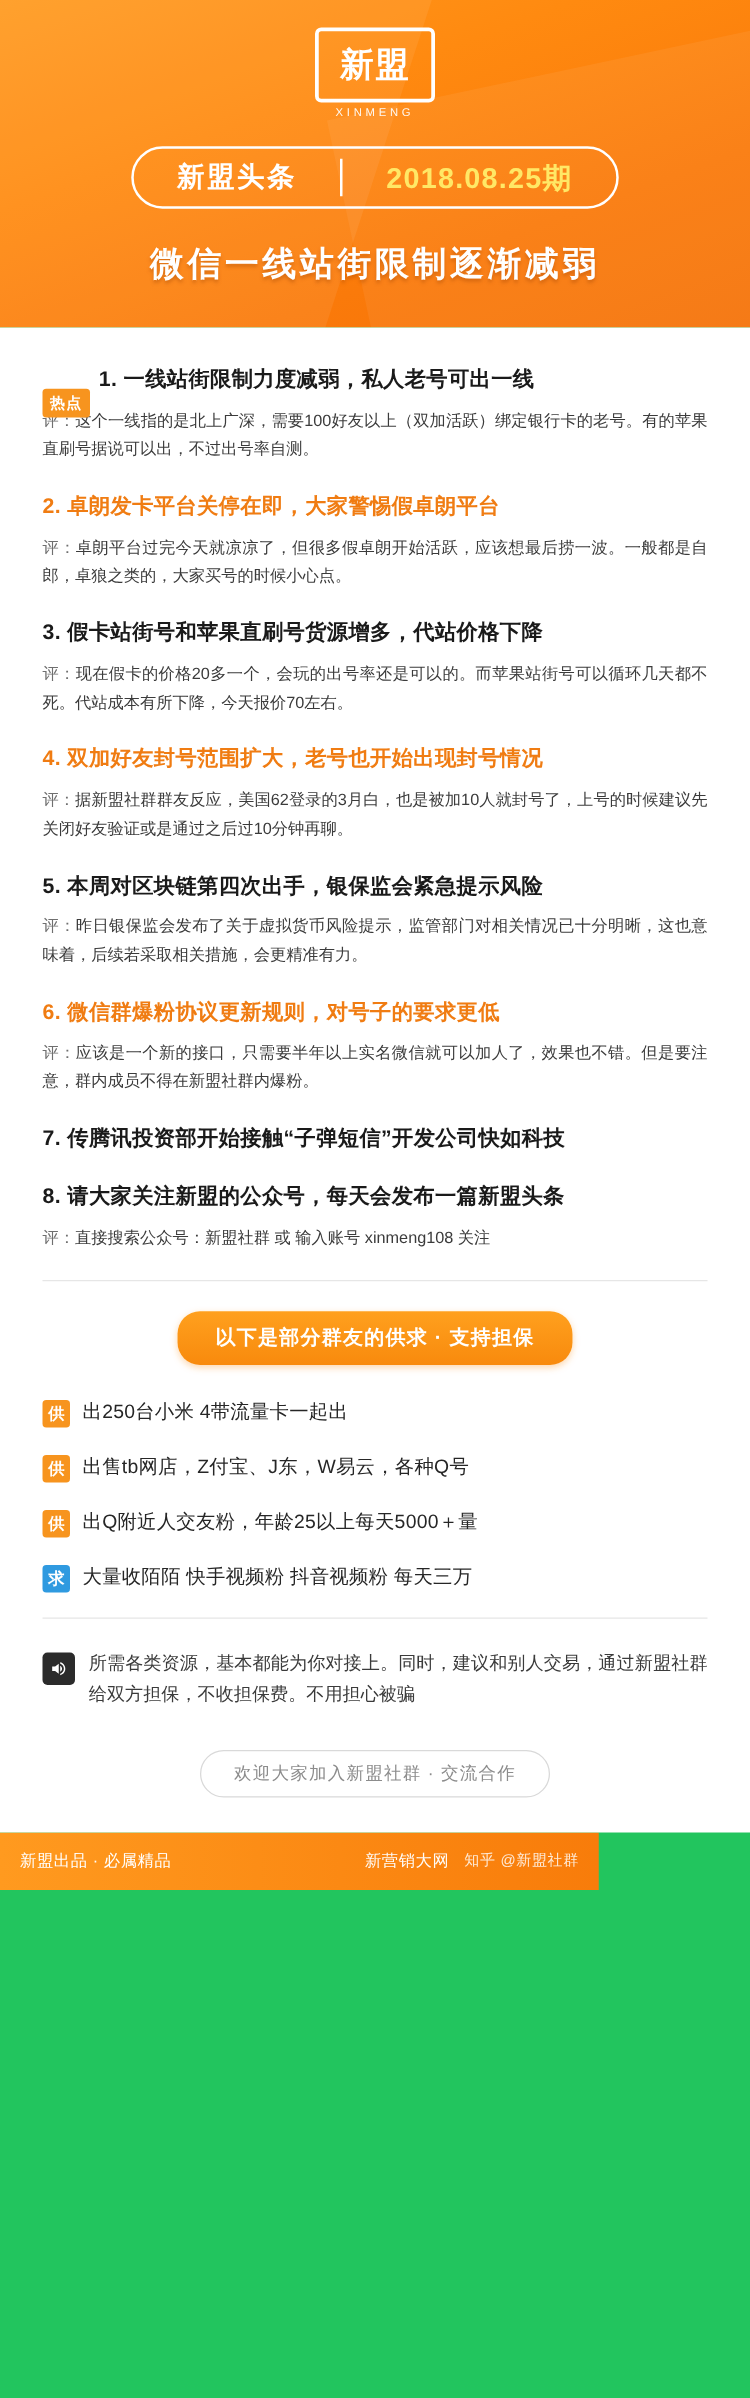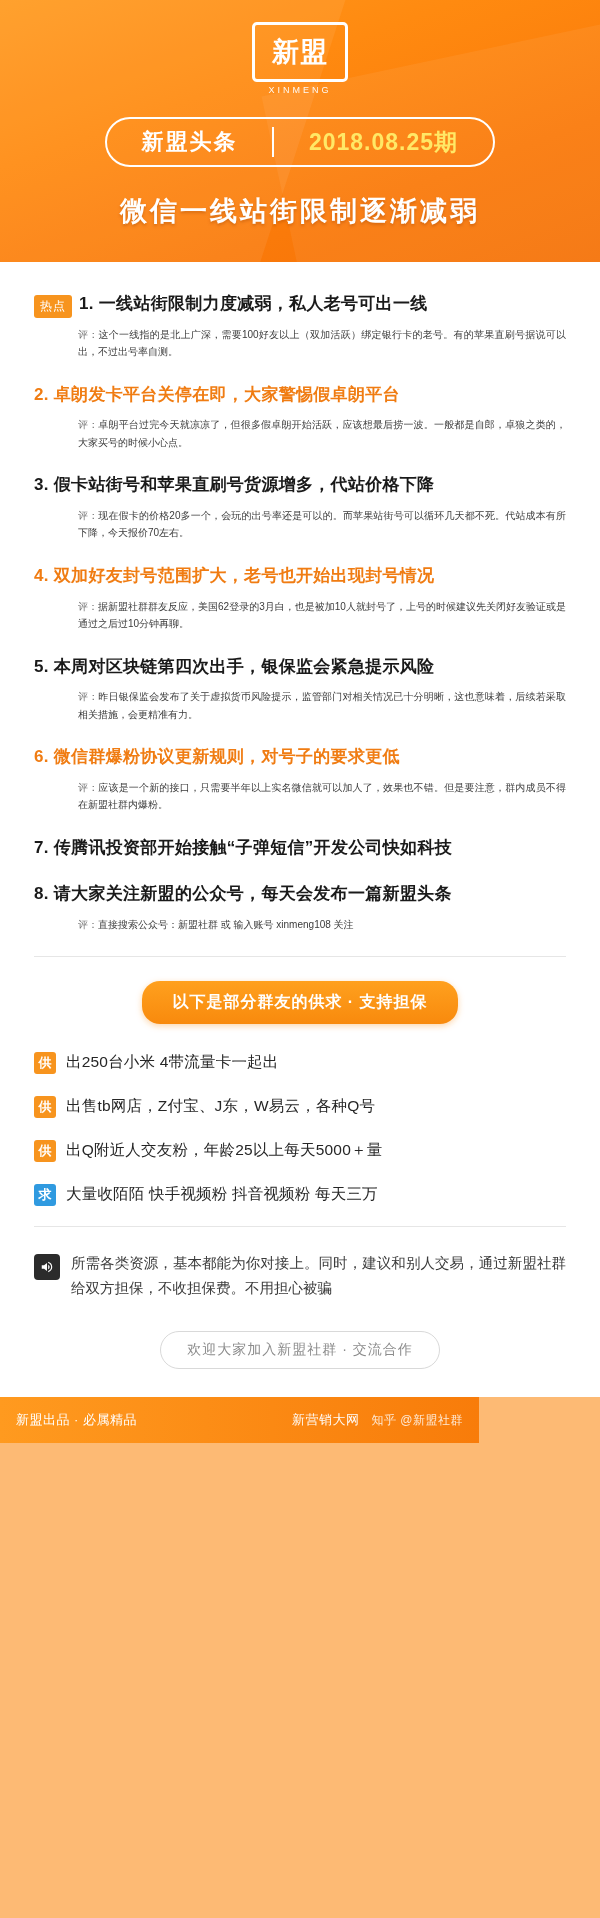--- a/index.html
+++ b/index.html
@@ -9,21 +9,21 @@
   body {
     width: 600px;
     background: #ffffff;
     font-family: "Liberation Sans", sans-serif;
     -webkit-font-smoothing: antialiased;
   }
   .page {
     width: 600px;
     min-height: 1918px;
     position: relative;
-    background: #fdba74;
+    background: #22c55e;
     overflow: hidden;
   }
 
   
   .header {
     position: relative;
     width: 600px;
     height: 262px;
     background: linear-gradient(160deg, #ff9a1f 0%, #ff8a10 35%, #fa7a0a 70%, #f57209 100%);
     overflow: hidden;
@@ -147,38 +147,37 @@
     font-weight: bold;
     line-height: 1.45;
     letter-spacing: 0.3px;
   }
   .hot-badge {
     flex: 0 0 auto;
     display: inline-block;
     background: #f7941e;
     color: #ffffff;
     font-size: 12px;
-    font-weight: normal;
+    font-weight: bold;
     border-radius: 3px;
     padding: 3px 6px;
     margin-right: 7px;
     position: relative;
-    top: 3px;
+    top: 19px;
     letter-spacing: 1px;
   }
   .t-dark { color: #1a1a1a; }
   .t-orange { color: #f07c12; }
 
   .item-body {
     margin-top: 9px;
-    font-size: 10px;
+    font-size: 13px;
     color: #3b3b3b;
     line-height: 1.75;
     text-align: justify;
-    margin-left: 44px;
   }
   .item-body .lead {
     color: #6f6f6f;
   }
 
   .divider {
     height: 1px;
     background: #e6e6e6;
     margin: 18px 0 24px 0;
   }

